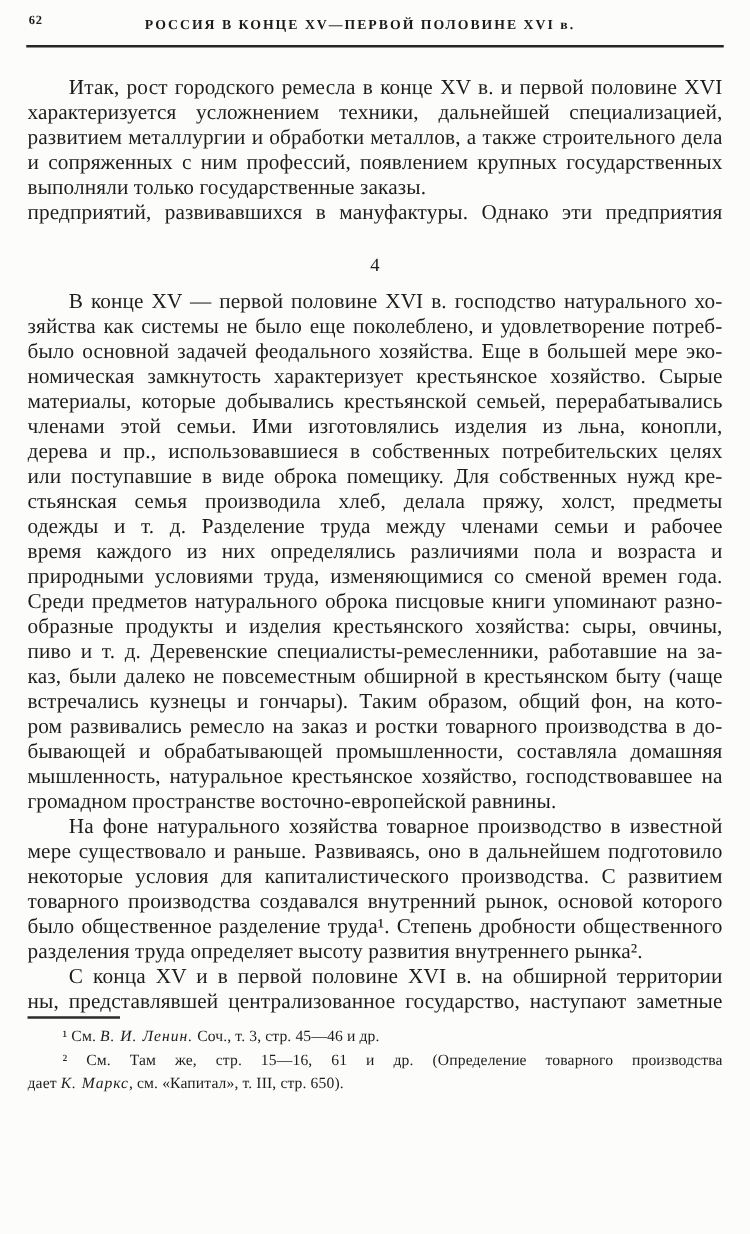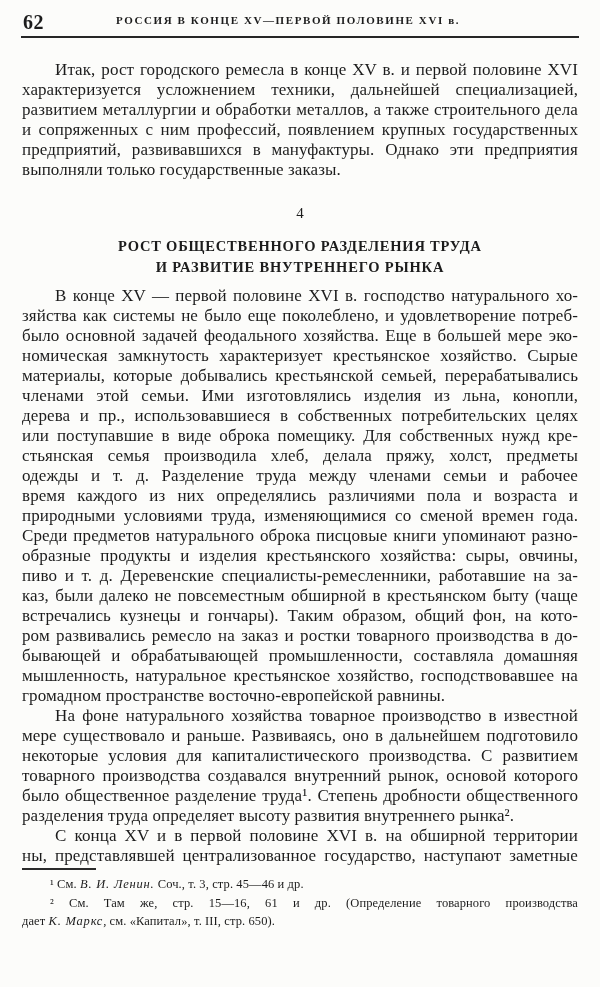--- a/index.html
+++ b/index.html
@@ -10,21 +10,21 @@
     font-family: "Liberation Serif", "DejaVu Serif", serif;
     overflow: hidden;
     position: relative;
   }
   .page { width: 600px; height: 987px; }
 
   
   .header { position: relative; padding-top: 12px; height: 24px; }
   .page-number {
     position: absolute; left: 23px; top: 11px;
-    font-size: 20px; font-weight: 700; letter-spacing: 0.5px;
+    font-size: 10px; font-weight: 700; letter-spacing: 0.5px;
   }
   .running-title {
     text-align: center;
     font-size: 11px; font-weight: 700;
     letter-spacing: 1.6px;
     padding: 2px 60px 0 36px;
     white-space: nowrap;
   }
   .head-rule {
     margin: 0 21px;
@@ -89,30 +89,26 @@
   </div>
   <div class="head-rule"></div>
 
   <div class="text-block">
 
     <div class="para para-intro">
         <div class="line first">Итак, рост городского ремесла в конце XV в. и первой половине XVI в.</div>
         <div class="line">характеризуется усложнением техники, дальнейшей специализацией,</div>
         <div class="line">развитием металлургии и обработки металлов, а также строительного дела</div>
         <div class="line">и сопряженных с ним профессий, появлением крупных государственных</div>
+        <div class="line lastline">выполняли только государственные заказы.</div>
         <div class="line">предприятий, развивавшихся в мануфактуры. Однако эти предприятия</div>
-        <div class="line lastline">выполняли только государственные заказы.</div>
       </div>
 
     <div class="section-number">4</div>
 
-    <div class="section-title">
-      <div>РОСТ ОБЩЕСТВЕННОГО РАЗДЕЛЕНИЯ ТРУДА</div>
-      <div>И РАЗВИТИЕ ВНУТРЕННЕГО РЫНКА</div>
-    </div>
 
     <div class="para para-body-first">
         <div class="line first">В конце XV — первой половине XVI в. господство натурального хо-</div>
         <div class="line">зяйства как системы не было еще поколеблено, и удовлетворение потреб-</div>
         <div class="line">было основной задачей феодального хозяйства. Еще в большей мере эко-</div>
         <div class="line">номическая замкнутость характеризует крестьянское хозяйство. Сырые</div>
         <div class="line">материалы, которые добывались крестьянской семьей, перерабатывались</div>
         <div class="line">членами этой семьи. Ими изготовлялись изделия из льна, конопли,</div>
         <div class="line">дерева и пр., использовавшиеся в собственных потребительских целях</div>
         <div class="line">или поступавшие в виде оброка помещику. Для собственных нужд кре-</div>

